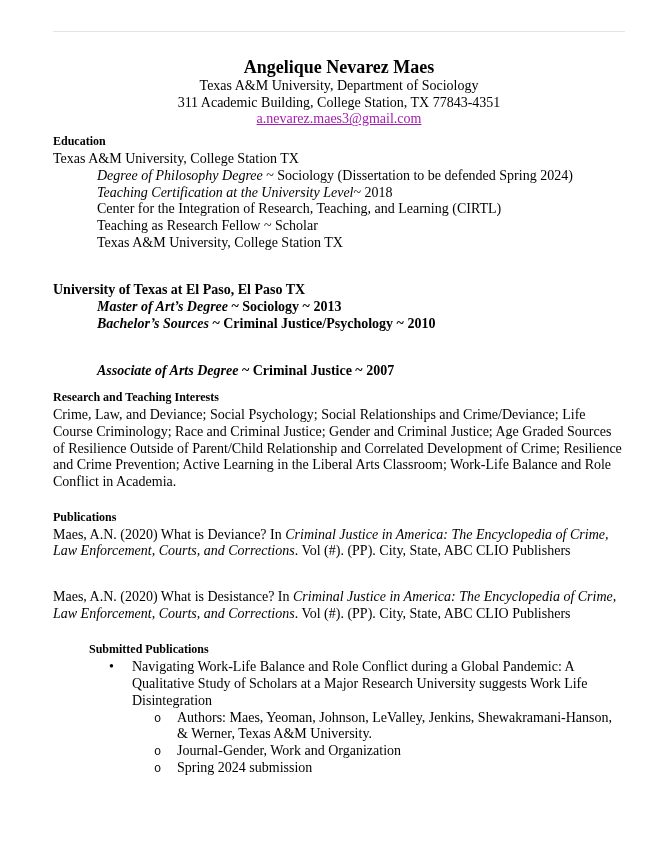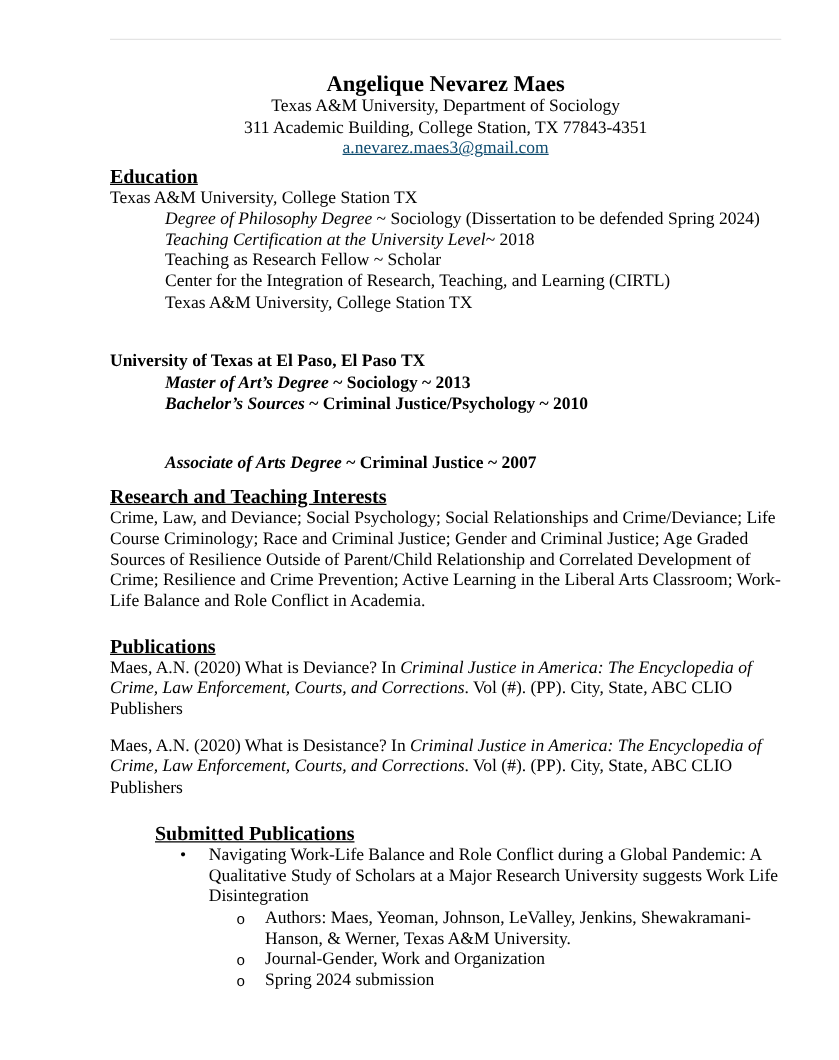--- a/index.html
+++ b/index.html
@@ -8,45 +8,44 @@
     position: relative;
     width: 671px;
     height: 848px;
     background: #ffffff;
     overflow: hidden;
     font-family: "Liberation Serif", "DejaVu Serif", serif;
     font-size: 14px;
     line-height: 16.7px;
     color: #000000;
   }
-  .content { padding: 0 46px 0 88px; }
+  .content { padding: 0 46px 0 53px; }
   .top-rule { height: 1px; background: #e4e4e4; margin-top: 31px; }
 
   .header { text-align: center; margin-top: 24px; }
   .person-name { font-size: 18px; font-weight: bold; line-height: 22px; }
   .email-line a {
-    color: #0c4a6e;
+    color: #a21caf;
     text-decoration: underline;
     cursor: pointer;
   }
 
   .section-heading {
-    font-size: 16px;
+    font-size: 12px;
     font-weight: bold;
     line-height: 19px;
-    text-decoration: underline;
   }
   .sec-education .section-heading { margin-top: 4px; }
 
   .school + .school { margin-top: 31px; font-weight: bold; }
   .edu-detail { padding-left: 44px; }
 
   .sec-interests { margin-top: 8px; }
   .sec-publications { margin-top: 17px; }
-  .pub-entry + .pub-entry { margin-top: 13px; }
+  .pub-entry + .pub-entry { margin-top: 29px; }
   .sec-submitted { margin-top: 18px; margin-left: 36px; }
 
   .bullet-item { position: relative; padding-left: 43px; }
   .bullet-marker { position: absolute; left: 20px; top: 0; }
   .sub-item { position: relative; padding-left: 88px; }
   .sub-marker {
     position: absolute;
     left: 65px;
     top: 1px;
     font-family: "Liberation Mono", "DejaVu Sans Mono", monospace;
@@ -69,22 +68,22 @@
       <div class="header-line email-line"><a>a.nevarez.maes3@gmail.com</a></div>
     </div>
 
     <div class="sec-education">
       <div class="section-heading">Education</div>
 
       <div class="school">
         <div class="school-name">Texas A&amp;M University, College Station TX</div>
         <div class="edu-detail"><i>Degree of Philosophy Degree</i> ~ Sociology (Dissertation to be defended Spring 2024)</div>
         <div class="edu-detail"><i>Teaching Certification at the University Level</i>~ 2018</div>
+        <div class="edu-detail">Center for the Integration of Research, Teaching, and Learning (CIRTL)</div>
         <div class="edu-detail">Teaching as Research Fellow ~ Scholar</div>
-        <div class="edu-detail">Center for the Integration of Research, Teaching, and Learning (CIRTL)</div>
         <div class="edu-detail">Texas A&amp;M University, College Station TX</div>
       </div>
 
       <div class="school">
         <div class="school-name">University of Texas at El Paso, El Paso TX</div>
         <div class="edu-detail"><i>Master of Art’s Degree</i> ~ Sociology ~ 2013</div>
         <div class="edu-detail"><i>Bachelor’s Sources</i> ~ Criminal Justice/Psychology ~ 2010</div>
       </div>
 
       <div class="school">

